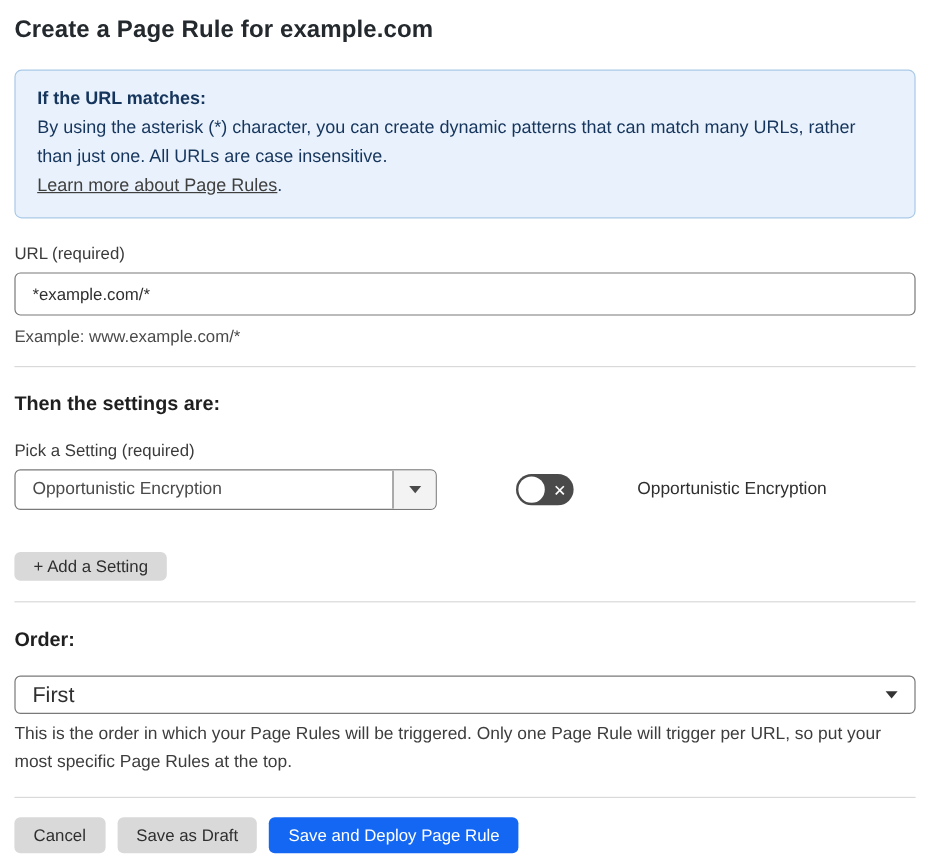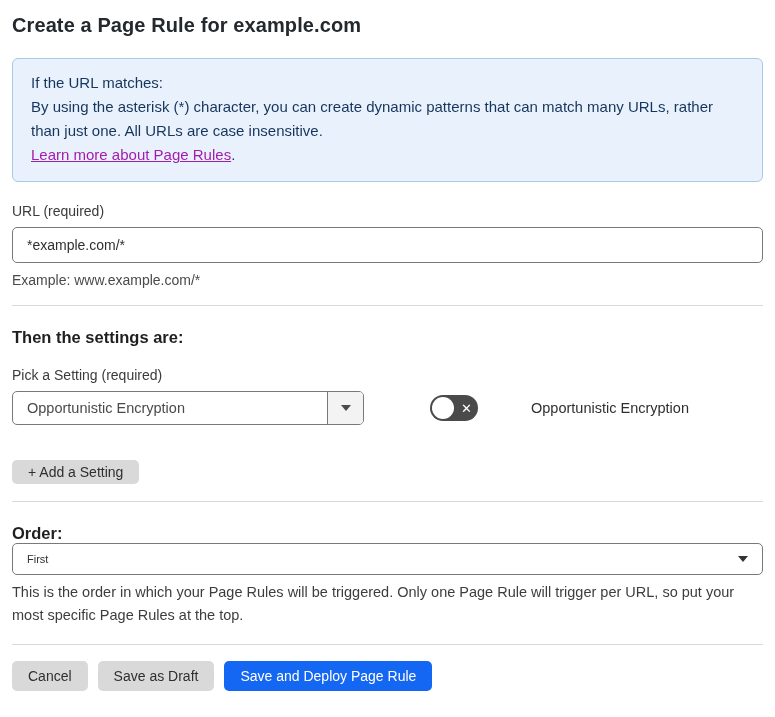--- a/index.html
+++ b/index.html
@@ -26,23 +26,23 @@
   .info-box {
     background: #e9f2fc;
     border: 1px solid #a9c9e8;
     border-radius: 6px;
     padding: 12px 18px 14px 18px;
     color: #16355d;
     font-size: 15px;
     line-height: 24px;
     margin-bottom: 21px;
   }
-  .info-box .info-heading { font-weight: 400; }
+  .info-box .info-heading { font-weight: 700; }
   .info-box a {
-    color: #a21caf;
+    color: #404040;
     text-decoration: underline;
     cursor: pointer;
   }
 
   
   .field-label {
     font-size: 14px;
     color: #3b3b3b;
     margin: 0 0 8px 0;
   }
@@ -178,23 +178,24 @@
   .order-select {
     width: 100%;
     height: 32px;
     border: 1px solid #797979;
     border-radius: 5px;
     background: #ffffff;
     display: flex;
     align-items: center;
     justify-content: space-between;
     padding: 0 14px;
-    font-size: 11px;
+    font-size: 18px;
     color: #303030;
     cursor: pointer;
+    margin-top: 20px;
   }
   .order-select .tri-down { border-top-color: #333333; }
 
   .order-help {
     font-size: 14.5px;
     line-height: 23px;
     color: #3d3d3d;
     margin-top: 6px;
     max-width: 748px;
   }

